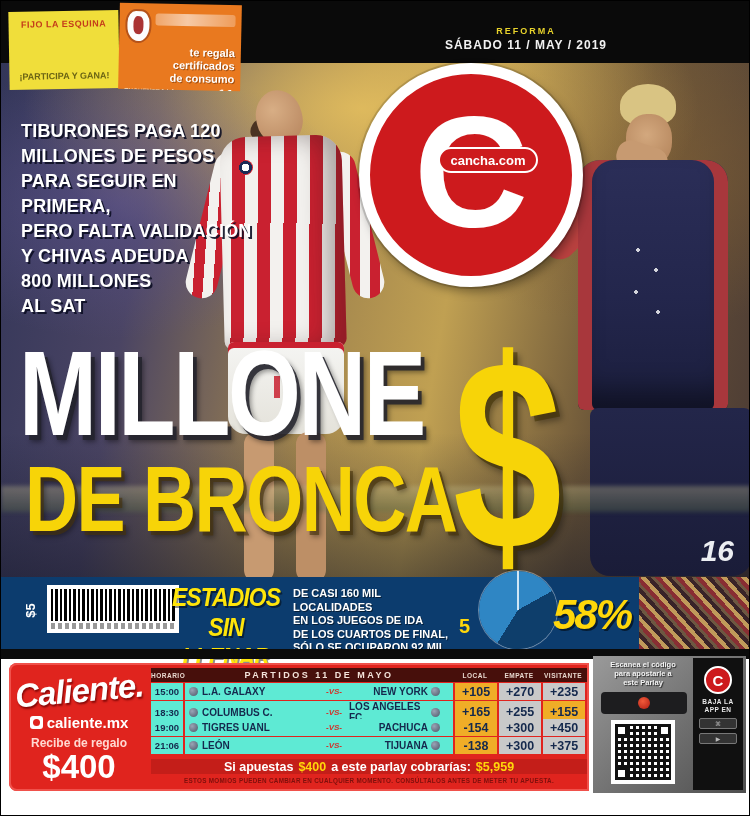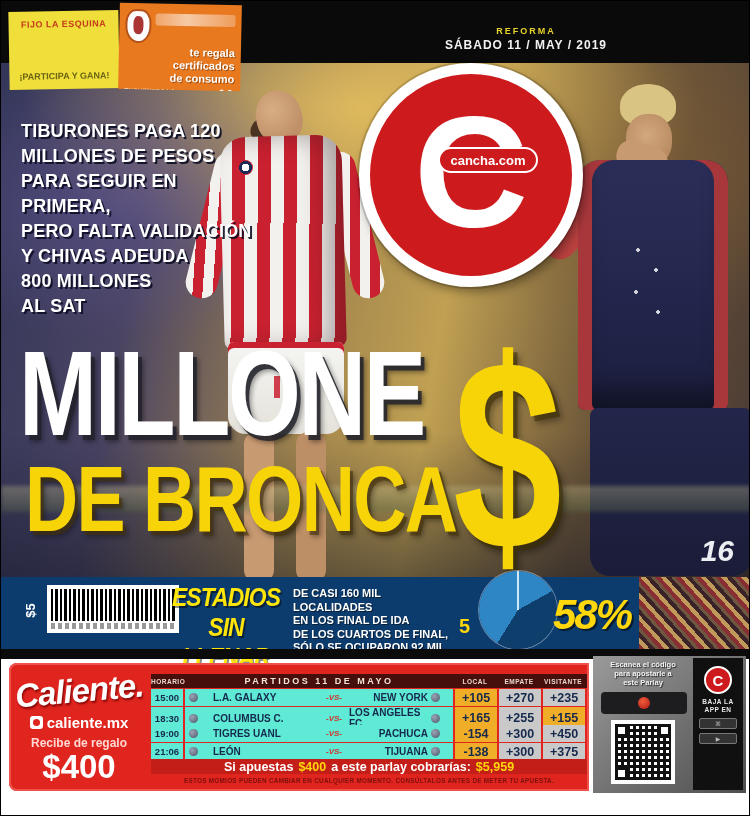--- a/index.html
+++ b/index.html
@@ -139,28 +139,28 @@
     align-items: center; justify-content: center; gap: 2px; }
   .cal-logo { color: #fff; font-size: 33px; font-weight: 900; font-style: italic; transform: rotate(-5deg);
     text-shadow: 1px 2px 2px rgba(110,0,0,.8); letter-spacing: -1px; }
   .cal-site { display: flex; align-items: center; gap: 4px; color: #fff; font-size: 15px; font-weight: 900; margin-top: 2px; }
   .cal-site .mark { width: 13px; height: 13px; background: #fff; border-radius: 3px; position: relative; }
   .cal-site .mark::after { content:""; position: absolute; left: 3px; top: 3px; width: 7px; height: 7px; border-radius: 50%; background: #e0241e; }
   .cal-gift { color: #ffd9d2; font-size: 12px; font-weight: 800; margin-top: 3px; }
   .cal-amount { color: #fff; font-size: 33px; font-weight: 900; line-height: 30px; }
 
   .odds-table { position: absolute; left: 142px; top: 5px; width: 436px; }
-  .t-grid { display: grid; grid-template-columns: 34px 134px 30px 104px 44px 44px 44px; margin-top: 6px; }
+  .t-grid { display: grid; grid-template-columns: 34px 134px 30px 104px 44px 44px 44px; }
   .t-header { background: #470f0b; height: 14px; align-items: center; }
   .t-header .h-cell { color: #e8d8cf; font-size: 6.5px; font-weight: 800; text-align: center; letter-spacing: .5px; }
   .t-header .h-title { color: #f3e3da; font-size: 9px; font-weight: 900; letter-spacing: 2.5px; grid-column: 2 / span 3; text-align: center; }
   .t-row { height: 17px; margin-top: 1px; align-items: stretch; }
   .t-row > div { background: #5eead4; display: flex; align-items: center; color: #15294d; }
   .c-time { justify-content: center; font-size: 9.5px; font-weight: 800; border-right: 2px solid #e0241e; }
-  .c-home { padding-left: 4px; gap: 15px; font-size: 10px; font-weight: 800; }
+  .c-home { padding-left: 4px; gap: 4px; font-size: 10px; font-weight: 800; }
   .c-vs { justify-content: center; color: #d0342c !important; font-size: 8px; font-weight: 800; font-style: italic; }
   .c-vs span { color: #d0342c; }
   .c-away { justify-content: flex-end; padding-right: 13px; gap: 3px; font-size: 10px; font-weight: 800; }
   .crest-dot { width: 9px; height: 9px; border-radius: 50%; background: radial-gradient(circle at 35% 35%, #9aa4b5, #4c5668); flex: none; }
   .c-odd { justify-content: center; font-size: 12.5px; font-weight: 900; border-left: 2px solid #e0241e; background: #c9c9c9 !important; }
   .c-odd.hl { background: #f0ad27 !important; }
 
   .parlay { position: absolute; left: 142px; top: 96px; width: 436px; height: 15px; background: #c41e19;
     display: flex; align-items: center; justify-content: center; gap: 5px; font-size: 12.5px; font-weight: 900; }
   .parlay .w { color: #fff; } .parlay .y { color: #ffd70a; }
@@ -275,21 +275,21 @@
     <div class="barcode">
       <div class="bars"></div>
         <div class="digits"></div>
     </div>
     <div class="strip-title">
       <div>ESTADIOS</div>
       <div>SIN LLENAR</div>
     </div>
     <div class="strip-body">
       <div>DE CASI 160 MIL LOCALIDADES</div>
-      <div>EN LOS FINAL DE IDA</div>
+      <div>EN LOS JUEGOS DE IDA</div>
       <div>DE LOS CUARTOS DE FINAL,</div>
       <div>SÓLO SE OCUPARON 92 MIL</div>
     </div>
     <div class="strip-page">5</div>
     <div class="pie"></div>
     <div class="pct">58%</div>
     <div class="crowd"></div>
   </div>
   <div class="strip-bottom"></div>
 

